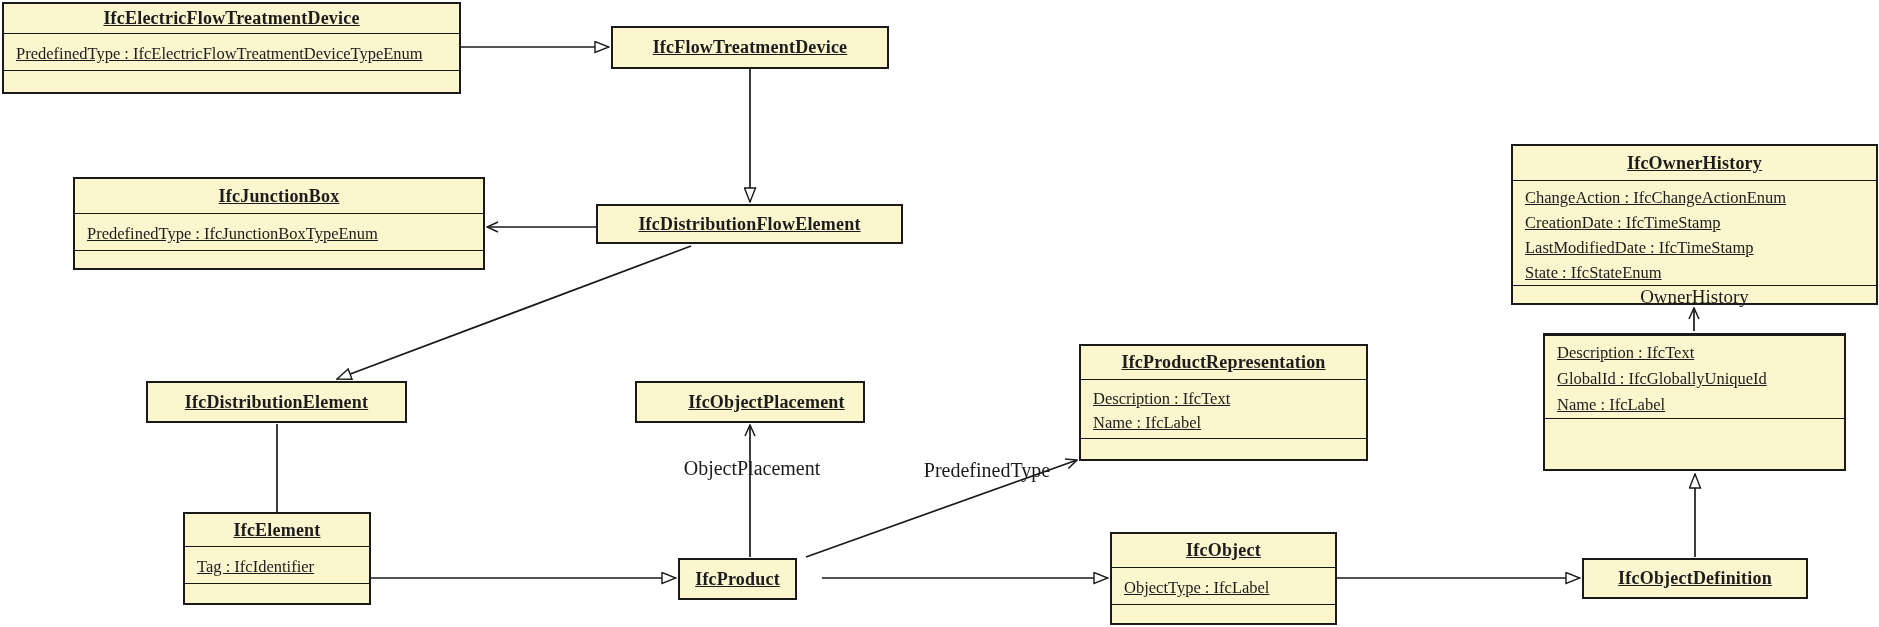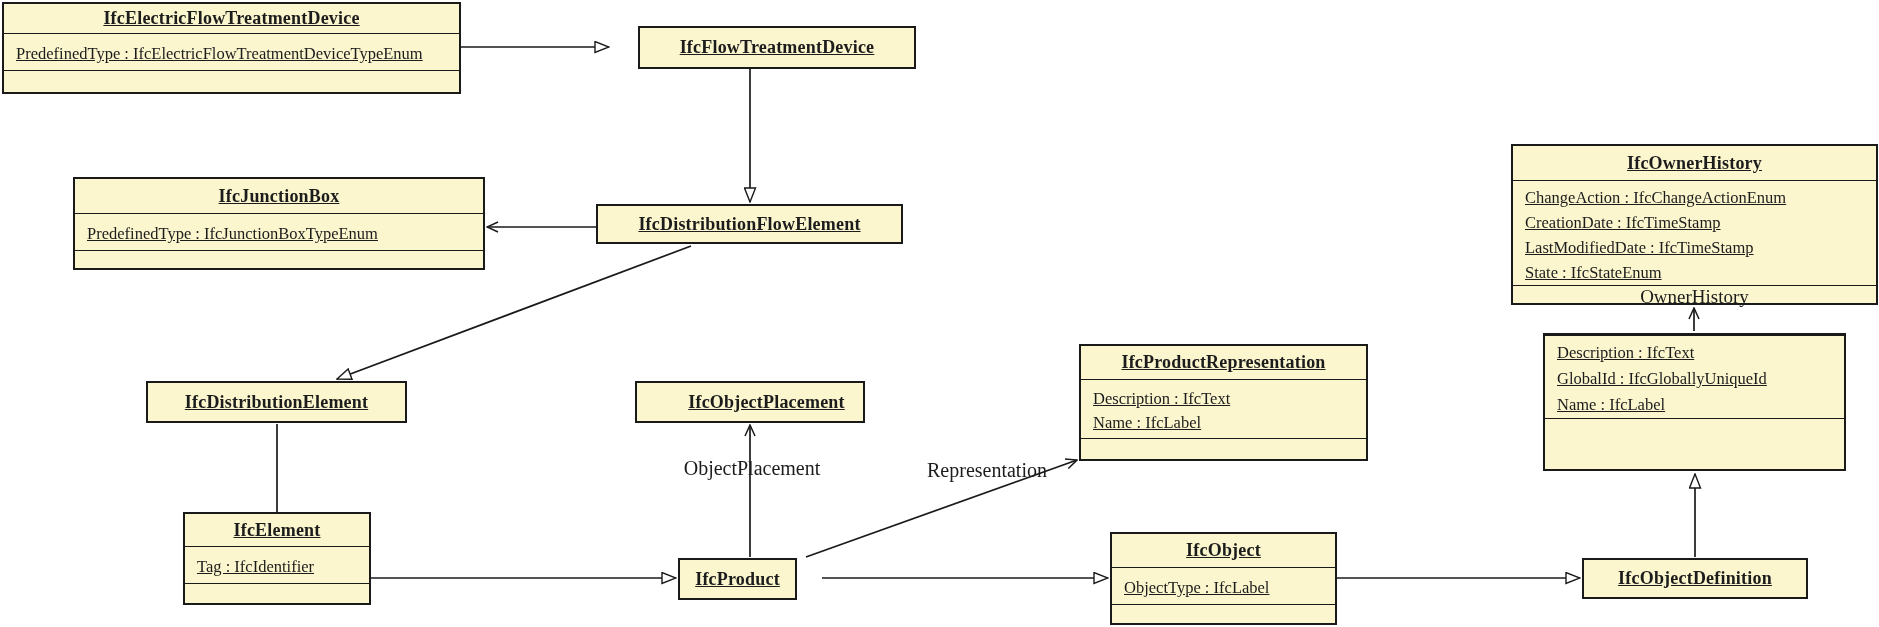--- a/index.html
+++ b/index.html
@@ -103,21 +103,21 @@
   </svg>
 
   <div class="uml-box" style="left:2px;top:2px;width:459px;height:92px;">
     <div class="c-title" style="flex-basis:29px">IfcElectricFlowTreatmentDevice</div>
     <div class="c-attrs" style="flex-basis:37px">
       <div class="attr-line">PredefinedType : IfcElectricFlowTreatmentDeviceTypeEnum</div>
     </div>
     <div class="c-empty"></div>
   </div>
 
-  <div class="uml-box single" style="left:611px;top:26px;width:278px;height:43px;margin-left:27px;">
+  <div class="uml-box single" style="left:611px;top:26px;width:278px;height:43px;">
     <div class="c-title">IfcFlowTreatmentDevice</div>
   </div>
 
   <div class="uml-box" style="left:73px;top:177px;width:412px;height:93px;">
     <div class="c-title" style="flex-basis:34px">IfcJunctionBox</div>
     <div class="c-attrs" style="flex-basis:37px">
       <div class="attr-line">PredefinedType : IfcJunctionBoxTypeEnum</div>
     </div>
     <div class="c-empty"></div>
   </div>
@@ -181,15 +181,15 @@
       <div class="attr-line">ObjectType : IfcLabel</div>
     </div>
     <div class="c-empty"></div>
   </div>
 
   <div class="uml-box single" style="left:1582px;top:558px;width:226px;height:41px;">
     <div class="c-title">IfcObjectDefinition</div>
   </div>
 
   <div class="edge-label" style="left:662px;top:457px;width:180px;">ObjectPlacement</div>
-  <div class="edge-label" style="left:897px;top:459px;width:180px;">Representation</div>
+  <div class="edge-label" style="left:897px;top:459px;width:180px;">PredefinedType</div>
 
 </div>
 
 </body></html>

